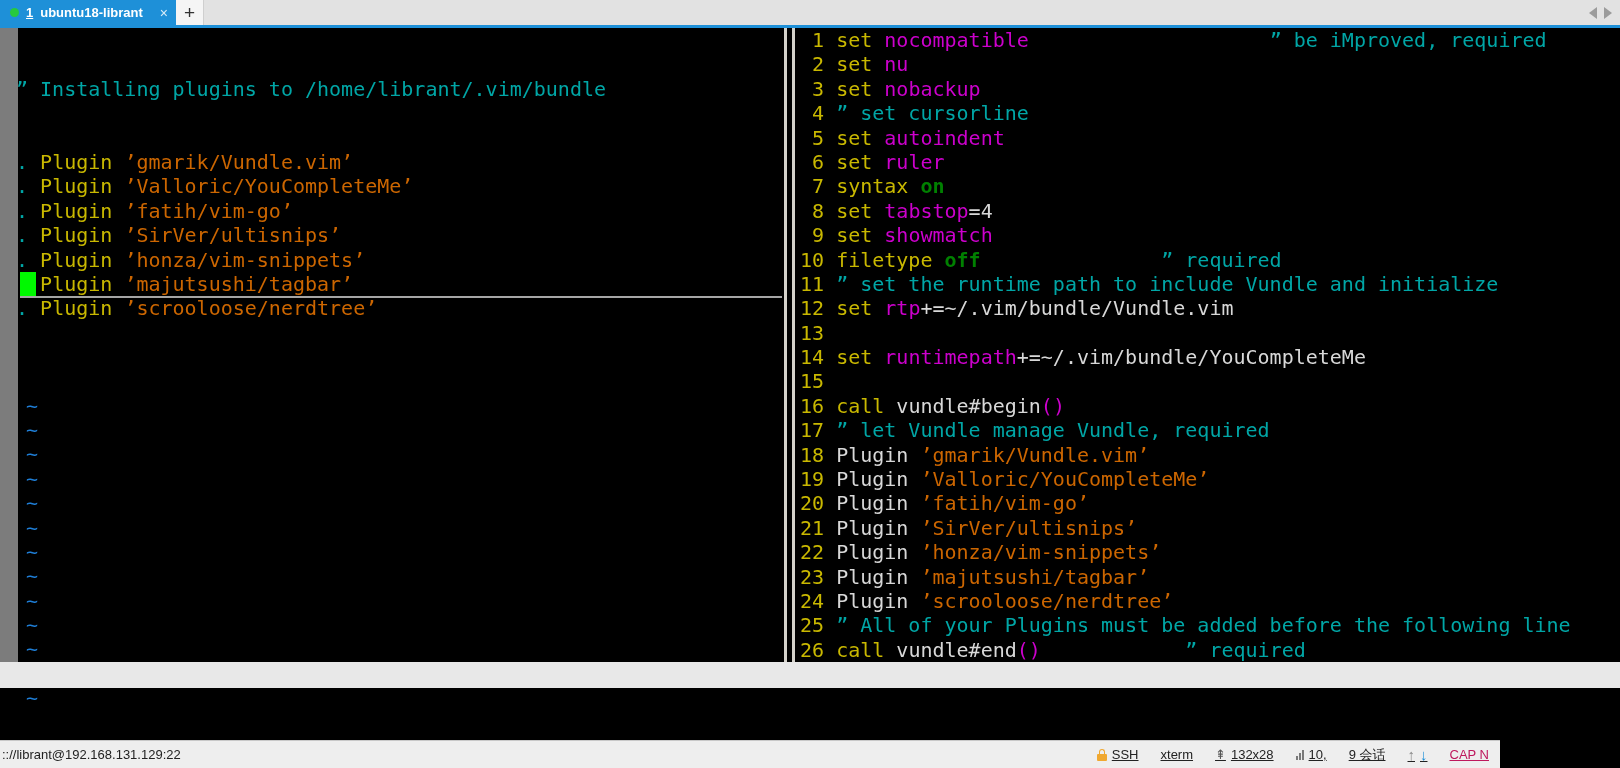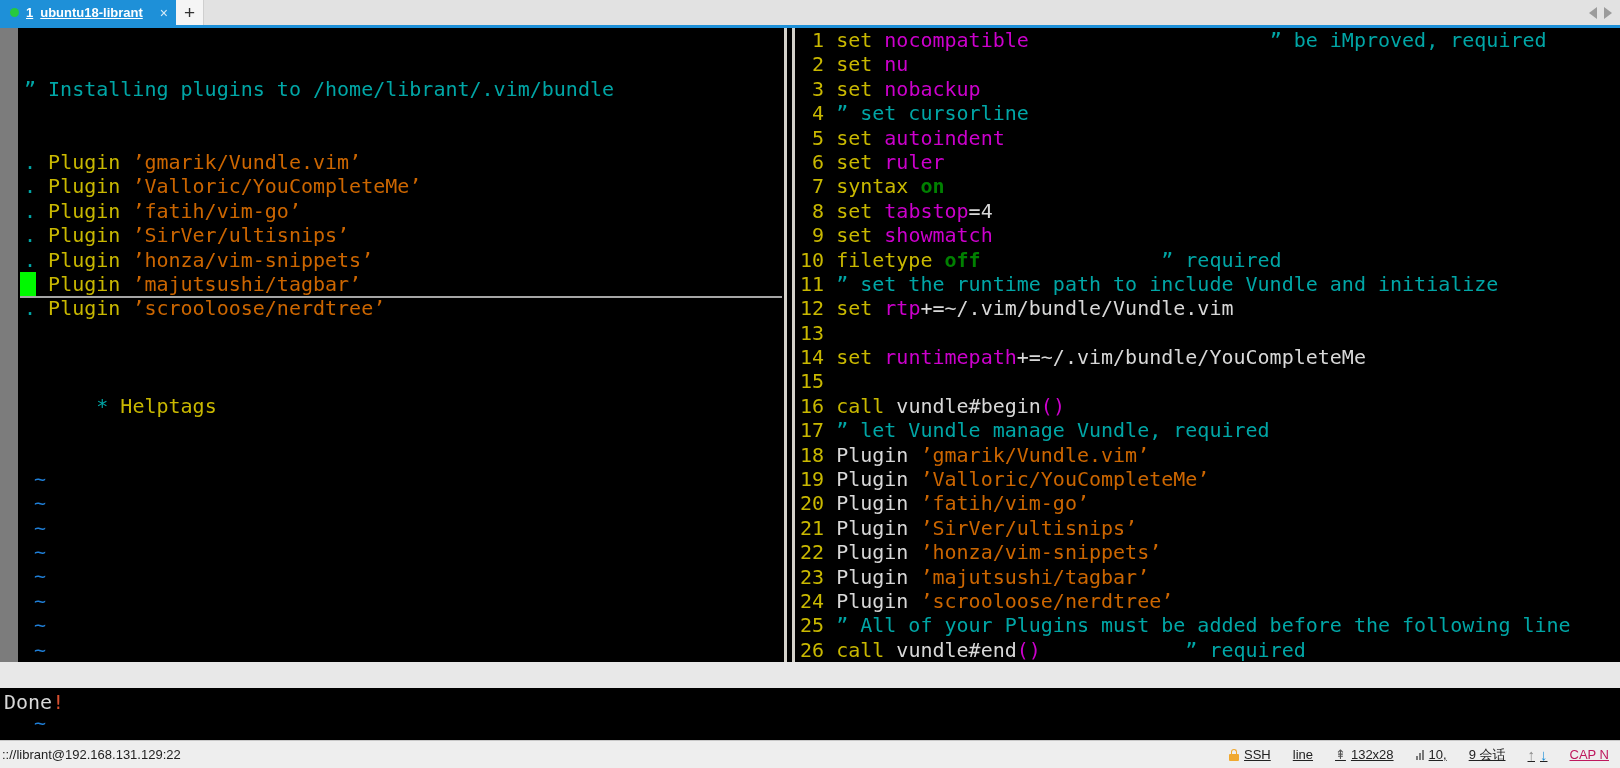--- a/index.html
+++ b/index.html
@@ -17,21 +17,21 @@
     font-family: "Liberation Sans", sans-serif;
   }
   #tab-active {
     background: #1e90d8; color: #fff;
     display: flex; align-items: center; gap: 7px;
     padding: 0 8px 0 10px; min-width: 160px;
     font-size: 13px; font-weight: bold;
   }
   .tab-dot { width: 9px; height: 9px; border-radius: 50%; background: #27c93f; flex: 0 0 auto; }
   .tab-index { text-decoration: underline; }
-  .tab-title { white-space: nowrap; text-decoration: underline; }
+  .tab-title { white-space: nowrap; }
   .tab-close {
     margin-left: 10px; color: #d9ecf8; font-size: 14px; font-weight: normal;
     line-height: 1; cursor: pointer;
   }
   #tab-new {
     width: 28px; background: #f5f5f5;
     display: flex; align-items: center; justify-content: center;
     color: #333; font-size: 19px; font-weight: 300;
     border-right: 1px solid #cfcfcf;
     cursor: pointer;
@@ -68,21 +68,21 @@
     position: absolute; left: 782px; top: 0; width: 16px; height: 634px;
     background: #000;
   }
   #vsplit::before, #vsplit::after {
     content: ""; position: absolute; top: 0; height: 100%; width: 3px; background: #d5d2cb;
   }
   #vsplit::before { left: 2px; }
   #vsplit::after  { left: 10px; }
 
   .pane { position: absolute; top: 0; }
-  #pane-left  { left: 18px;  width: 764px; height: 634px; padding-left: 6px; }
+  #pane-left  { left: 10px;  width: 764px; height: 634px; padding-left: 6px; }
   #pane-right { left: 800px; width: 820px; height: 722px; }
 
   .ln { height: 24.4px; white-space: pre; }
 
   
   .c-comment  { color: #00a6a6; }
   .c-string   { color: #cc6600; }
   .c-kw       { color: #c9b800; }
   .c-option   { color: #cc00cc; }
   .c-boolean  { color: #008000; font-weight: bold; }
@@ -115,21 +115,21 @@
   
   #cmdline {
     position: absolute; left: 0; top: 660px; width: 1620px; height: 28px;
     background: #000; color: #d8d8d8;
     font-family: "DejaVu Sans Mono", monospace;
     font-size: 20px; line-height: 28px; padding-left: 4px; white-space: pre;
   }
 
   
   #appbar {
-    position: absolute; left: 0; top: 740px; width: 1620px; height: 28px;
+    position: absolute; left: 0; top: 740px; width: 1500px; height: 28px;
     background: #eeeeee; border-top: 1px solid #c8c8c8;
     display: flex; align-items: center;
     font-family: "Liberation Sans", sans-serif; font-size: 13px; color: #222;
   }
   #appbar-host { padding-left: 2px; white-space: nowrap; }
   #appbar-spacer { flex: 1 1 auto; }
   .ab-item { display: flex; align-items: center; gap: 5px; padding: 0 11px; white-space: nowrap; text-decoration: underline; }
   .ab-dim { color: #be185d; align-items: flex-end; }
   .lock-icon {
     position: relative; width: 10px; height: 12px; flex: 0 0 auto;
@@ -162,57 +162,53 @@
 <div id="tabbar-underline"></div>
 
 <div id="term">
   <div id="term-scrollbar"></div>
   <div id="vsplit"></div>
 
   
   <div class="pane" id="pane-left">
     <div class="ln c-comment">” Installing plugins to /home/librant/.vim/bundle</div>
     <div id="plugin-list"><div class="ln"><span class="c-bullet">.</span><span class="c-kw"> Plugin </span><span class="c-string">’gmarik/Vundle.vim’</span></div><div class="ln"><span class="c-bullet">.</span><span class="c-kw"> Plugin </span><span class="c-string">’Valloric/YouCompleteMe’</span></div><div class="ln"><span class="c-bullet">.</span><span class="c-kw"> Plugin </span><span class="c-string">’fatih/vim-go’</span></div><div class="ln"><span class="c-bullet">.</span><span class="c-kw"> Plugin </span><span class="c-string">’SirVer/ultisnips’</span></div><div class="ln"><span class="c-bullet">.</span><span class="c-kw"> Plugin </span><span class="c-string">’honza/vim-snippets’</span></div><div class="ln"><span class="c-bullet">.</span><span class="c-kw"> Plugin </span><span class="c-string">’majutsushi/tagbar’</span></div><div class="ln"><span class="c-bullet">.</span><span class="c-kw"> Plugin </span><span class="c-string">’scrooloose/nerdtree’</span></div></div>
-    <div class="ln">
-      <span class="c-bullet">*</span><span class="c-kw"> </span><span class="c-kw">Helptags</span>
-    </div>
     <div id="tilde-list"><div style="height: 24px;"></div><div class="ln c-tilde" style="padding-left: 10px;">~</div><div class="ln c-tilde" style="padding-left: 10px;">~</div><div class="ln c-tilde" style="padding-left: 10px;">~</div><div class="ln c-tilde" style="padding-left: 10px;">~</div><div class="ln c-tilde" style="padding-left: 10px;">~</div><div class="ln c-tilde" style="padding-left: 10px;">~</div><div class="ln c-tilde" style="padding-left: 10px;">~</div><div class="ln c-tilde" style="padding-left: 10px;">~</div><div class="ln c-tilde" style="padding-left: 10px;">~</div><div class="ln c-tilde" style="padding-left: 10px;">~</div><div class="ln c-tilde" style="padding-left: 10px;">~</div><div class="ln c-tilde" style="padding-left: 10px;">~</div><div class="ln c-tilde" style="padding-left: 10px;">~</div></div>
   </div>
 
   
   <div class="pane" id="pane-right"><div class="ln"><span class="c-lnum"> 1 </span><span class="c-kw">set </span><span class="c-option">nocompatible</span><span class="c-white">                    </span><span class="c-comment">” be iMproved, required</span></div><div class="ln"><span class="c-lnum"> 2 </span><span class="c-kw">set </span><span class="c-option">nu</span></div><div class="ln"><span class="c-lnum"> 3 </span><span class="c-kw">set </span><span class="c-option">nobackup</span></div><div class="ln"><span class="c-lnum"> 4 </span><span class="c-comment">” set cursorline</span></div><div class="ln"><span class="c-lnum"> 5 </span><span class="c-kw">set </span><span class="c-option">autoindent</span></div><div class="ln"><span class="c-lnum"> 6 </span><span class="c-kw">set </span><span class="c-option">ruler</span></div><div class="ln"><span class="c-lnum"> 7 </span><span class="c-kw">syntax </span><span class="c-boolean">on</span></div><div class="ln"><span class="c-lnum"> 8 </span><span class="c-kw">set </span><span class="c-option">tabstop</span><span class="c-white">=4</span></div><div class="ln"><span class="c-lnum"> 9 </span><span class="c-kw">set </span><span class="c-option">showmatch</span></div><div class="ln"><span class="c-lnum">10 </span><span class="c-kw">filetype </span><span class="c-boolean">off</span><span class="c-white">               </span><span class="c-comment">” required</span></div><div class="ln"><span class="c-lnum">11 </span><span class="c-comment">” set the runtime path to include Vundle and initialize</span></div><div class="ln"><span class="c-lnum">12 </span><span class="c-kw">set </span><span class="c-option">rtp</span><span class="c-white">+=~/.vim/bundle/Vundle.vim</span></div><div class="ln"><span class="c-lnum">13 </span></div><div class="ln"><span class="c-lnum">14 </span><span class="c-kw">set </span><span class="c-option">runtimepath</span><span class="c-white">+=~/.vim/bundle/YouCompleteMe</span></div><div class="ln"><span class="c-lnum">15 </span></div><div class="ln"><span class="c-lnum">16 </span><span class="c-kw">call </span><span class="c-white">vundle#begin</span><span class="c-paren">()</span></div><div class="ln"><span class="c-lnum">17 </span><span class="c-comment">” let Vundle manage Vundle, required</span></div><div class="ln"><span class="c-lnum">18 </span><span class="c-white">Plugin </span><span class="c-string">’gmarik/Vundle.vim’</span></div><div class="ln"><span class="c-lnum">19 </span><span class="c-white">Plugin </span><span class="c-string">’Valloric/YouCompleteMe’</span></div><div class="ln"><span class="c-lnum">20 </span><span class="c-white">Plugin </span><span class="c-string">’fatih/vim-go’</span></div><div class="ln"><span class="c-lnum">21 </span><span class="c-white">Plugin </span><span class="c-string">’SirVer/ultisnips’</span></div><div class="ln"><span class="c-lnum">22 </span><span class="c-white">Plugin </span><span class="c-string">’honza/vim-snippets’</span></div><div class="ln"><span class="c-lnum">23 </span><span class="c-white">Plugin </span><span class="c-string">’majutsushi/tagbar’</span></div><div class="ln"><span class="c-lnum">24 </span><span class="c-white">Plugin </span><span class="c-string">’scrooloose/nerdtree’</span></div><div class="ln"><span class="c-lnum">25 </span><span class="c-comment">” All of your Plugins must be added before the following line</span></div><div class="ln"><span class="c-lnum">26 </span><span class="c-kw">call </span><span class="c-white">vundle#end</span><span class="c-paren">()</span><span class="c-white">            </span><span class="c-comment">” required</span></div></div>
 
   <div id="cursor-block"></div>
   <div id="preview-sep"></div>
 
   
   <div class="statusline" id="status-left">
     
   </div>
   <div class="statusline" id="status-right">
     
   </div>
 
-  <div id="cmdline"><span class="c-white">Done</span><span class="c-bang">!</span></div>
 </div>
 
 <div id="appbar">
   <span id="appbar-host">:://librant@192.168.131.129:22</span>
   <span id="appbar-spacer"></span>
 
   <span class="ab-item">
     <span class="lock-icon">
       <span class="shackle"></span>
         <span class="body"></span>
     </span>
     <span>SSH</span>
   </span>
 
   <span class="ab-item">
-    <span>line</span>
+    <span>xterm</span>
   </span>
 
   <span class="ab-item">
     <span class="resize-icon">⇞</span>
     <span>132x28</span>
   </span>
 
   <span class="ab-item">
     <span class="bars-icon">
       <i style="height:4px"></i>

